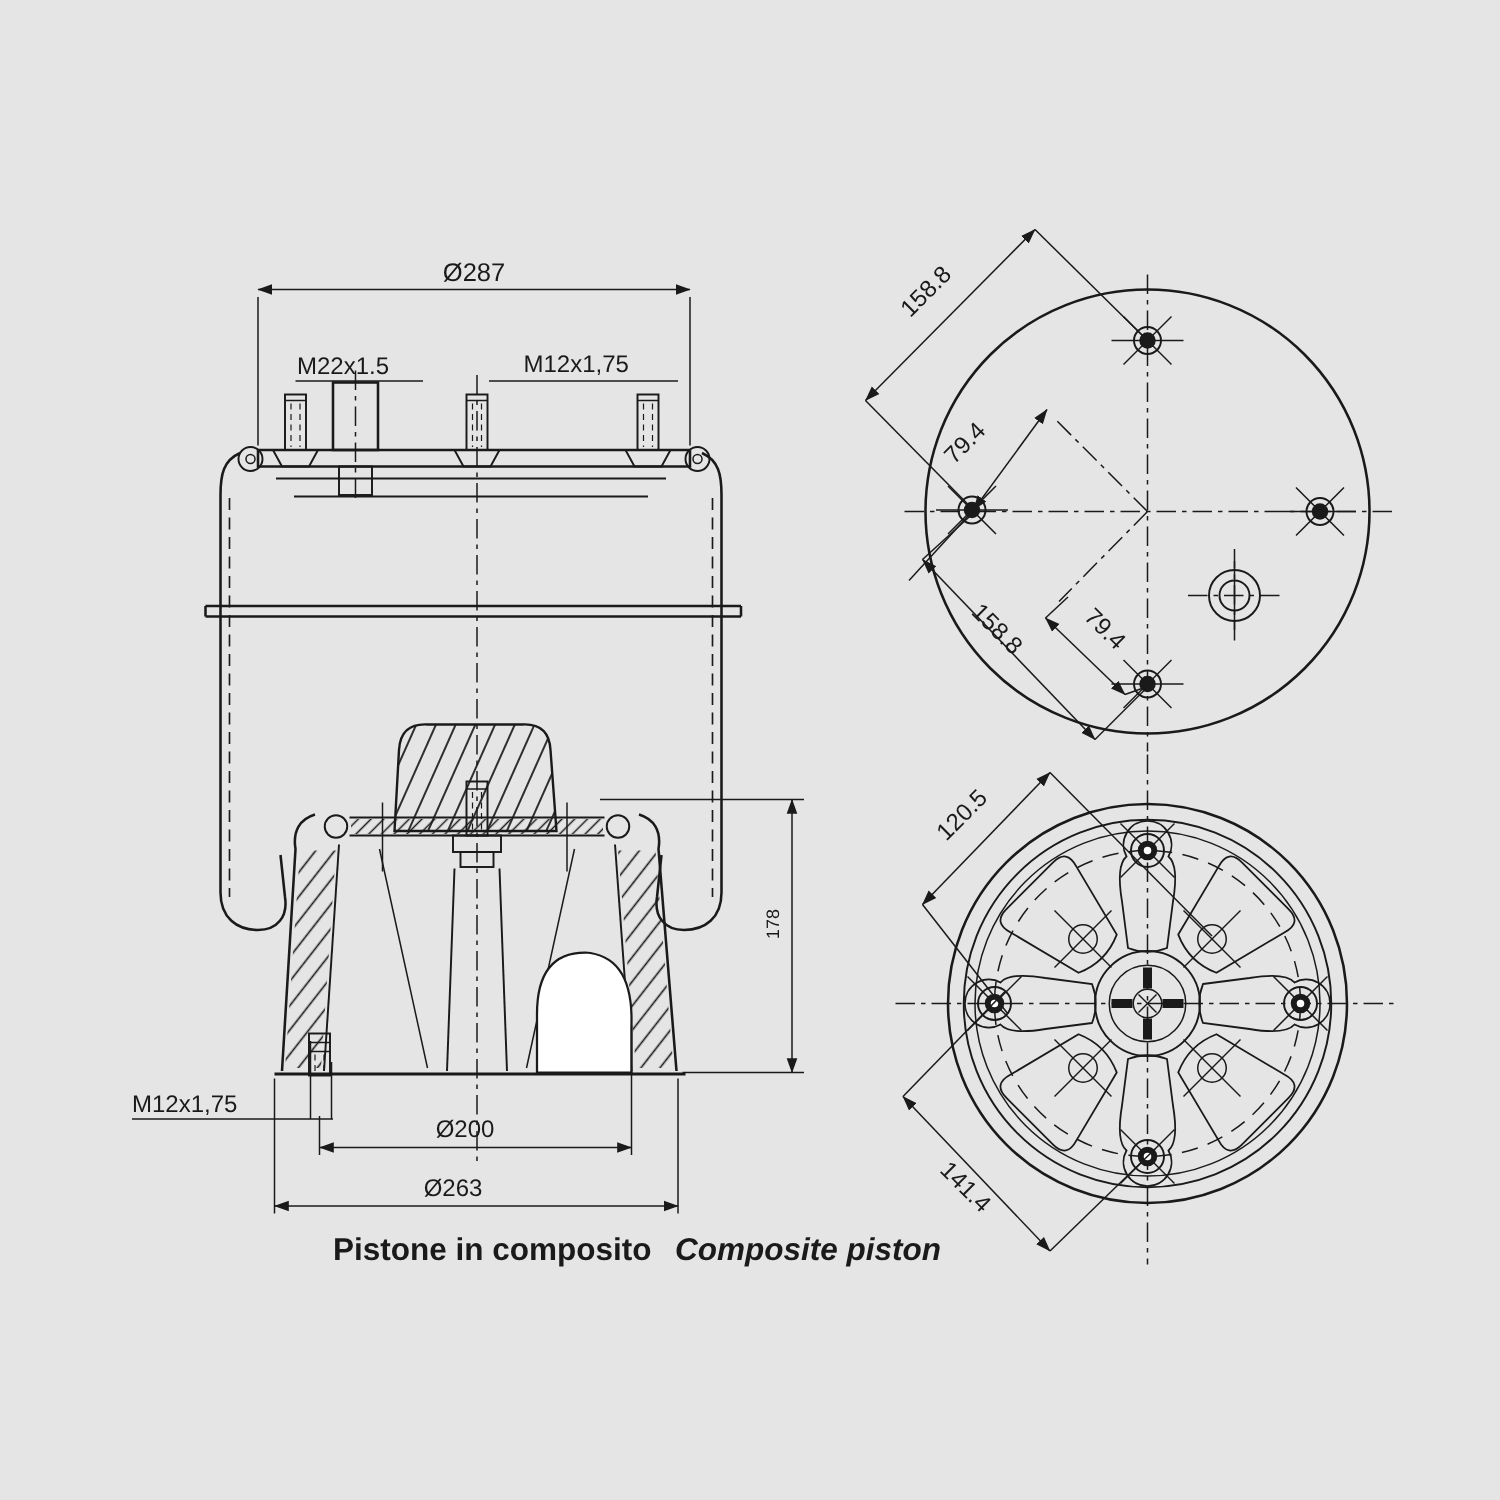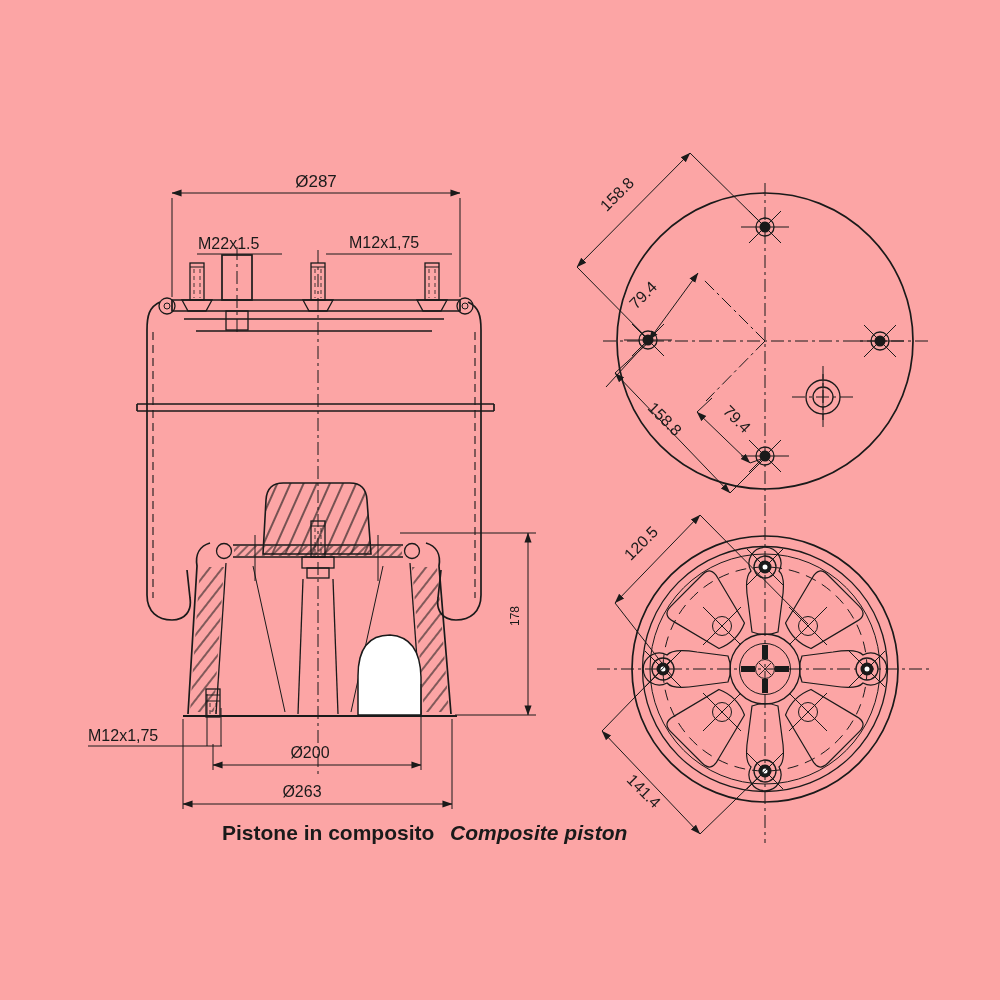--- a/index.html
+++ b/index.html
@@ -1,16 +1,16 @@
 <!DOCTYPE html>
 <html><head>
 <meta charset="utf-8">
 <style>
   html,body{margin:0;padding:0;background:#ffffff;}
-  #stage{position:relative;width:1000px;height:1000px;background:#fca5a5;overflow:hidden;}
+  #stage{position:relative;width:1000px;height:1000px;background:#e5e5e5;overflow:hidden;}
   svg{display:block;}
   text{font-family:"Liberation Sans","DejaVu Sans",sans-serif;fill:#1a1a1a;}
   .dimtxt{font-size:16px;}
   .bigdim{font-size:17px;}
   .smalldim{font-size:12px;}
   .caption{font-size:21px;font-weight:bold;}
   .caption.it{font-style:italic;}
   .ln{stroke:#1a1a1a;fill:none;stroke-width:1.7;}
   .md{stroke:#1a1a1a;fill:none;stroke-width:1.3;}
   .tn{stroke:#1a1a1a;fill:none;stroke-width:1;}

